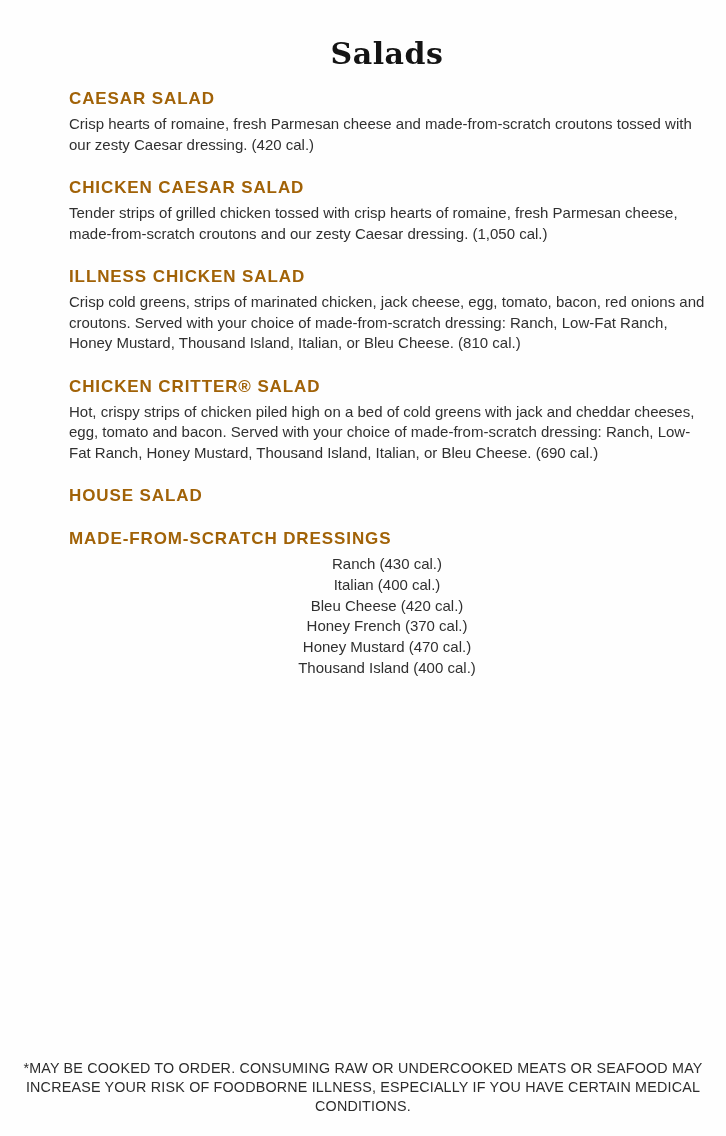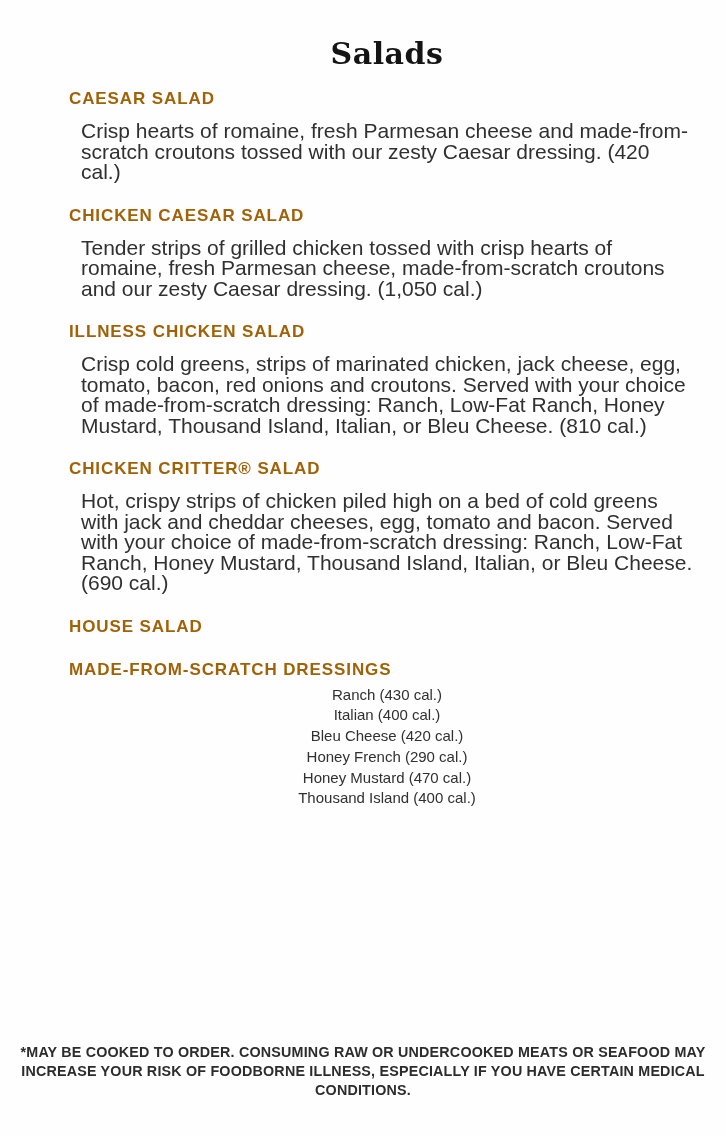--- a/index.html
+++ b/index.html
@@ -37,45 +37,44 @@
   }
   .menu-item-name {
     margin: 0 0 5px 0;
     font-size: 17px;
     font-weight: 700;
     letter-spacing: 0.9px;
     color: #a16207;
     font-family: "Liberation Sans", sans-serif;
   }
   .menu-item-description {
-    margin: 12px;
-    font-size: 21px;
+    margin: 0;
+    font-size: 15px;
     line-height: 20.5px;
     color: #303030;
     max-width: 684px;
   }
   .dressings .dressing-item {
     font-size: 15px;
     line-height: 20.8px;
     color: #303030;
     text-align: center;
   }
   .disclaimer {
     position: absolute;
     left: 0;
     right: 0;
-    bottom: 36px;
+    bottom: 20px;
     margin: 0 auto;
     max-width: 690px;
     text-align: center;
     font-size: 14.3px;
     line-height: 19px;
     letter-spacing: 0.2px;
     color: #2c2c2c;
-    font-weight: bold;
   }
 </style>
 </head>
 <body>
 
 <div class="page">
 
   <h1 class="menu-title">Salads</h1>
 
   <div class="content">
@@ -103,21 +102,21 @@
 
     <div class="menu-item">
       <h2 class="menu-item-name">HOUSE SALAD</h2>
     </div>
 
     <div class="menu-item dressings">
       <h2 class="menu-item-name">MADE-FROM-SCRATCH DRESSINGS</h2>
       <div class="dressing-item">Ranch (430 cal.)</div>
       <div class="dressing-item">Italian (400 cal.)</div>
       <div class="dressing-item">Bleu Cheese (420 cal.)</div>
-      <div class="dressing-item">Honey French (290 cal.)</div>
+      <div class="dressing-item">Honey French (370 cal.)</div>
       <div class="dressing-item">Honey Mustard (470 cal.)</div>
       <div class="dressing-item">Thousand Island (400 cal.)</div>
     </div>
 
   </div>
 
   <p class="disclaimer">*MAY BE COOKED TO ORDER. CONSUMING RAW OR UNDERCOOKED MEATS OR SEAFOOD MAY INCREASE YOUR RISK OF FOODBORNE ILLNESS, ESPECIALLY IF YOU HAVE CERTAIN MEDICAL CONDITIONS.</p>
 
 </div>
 

